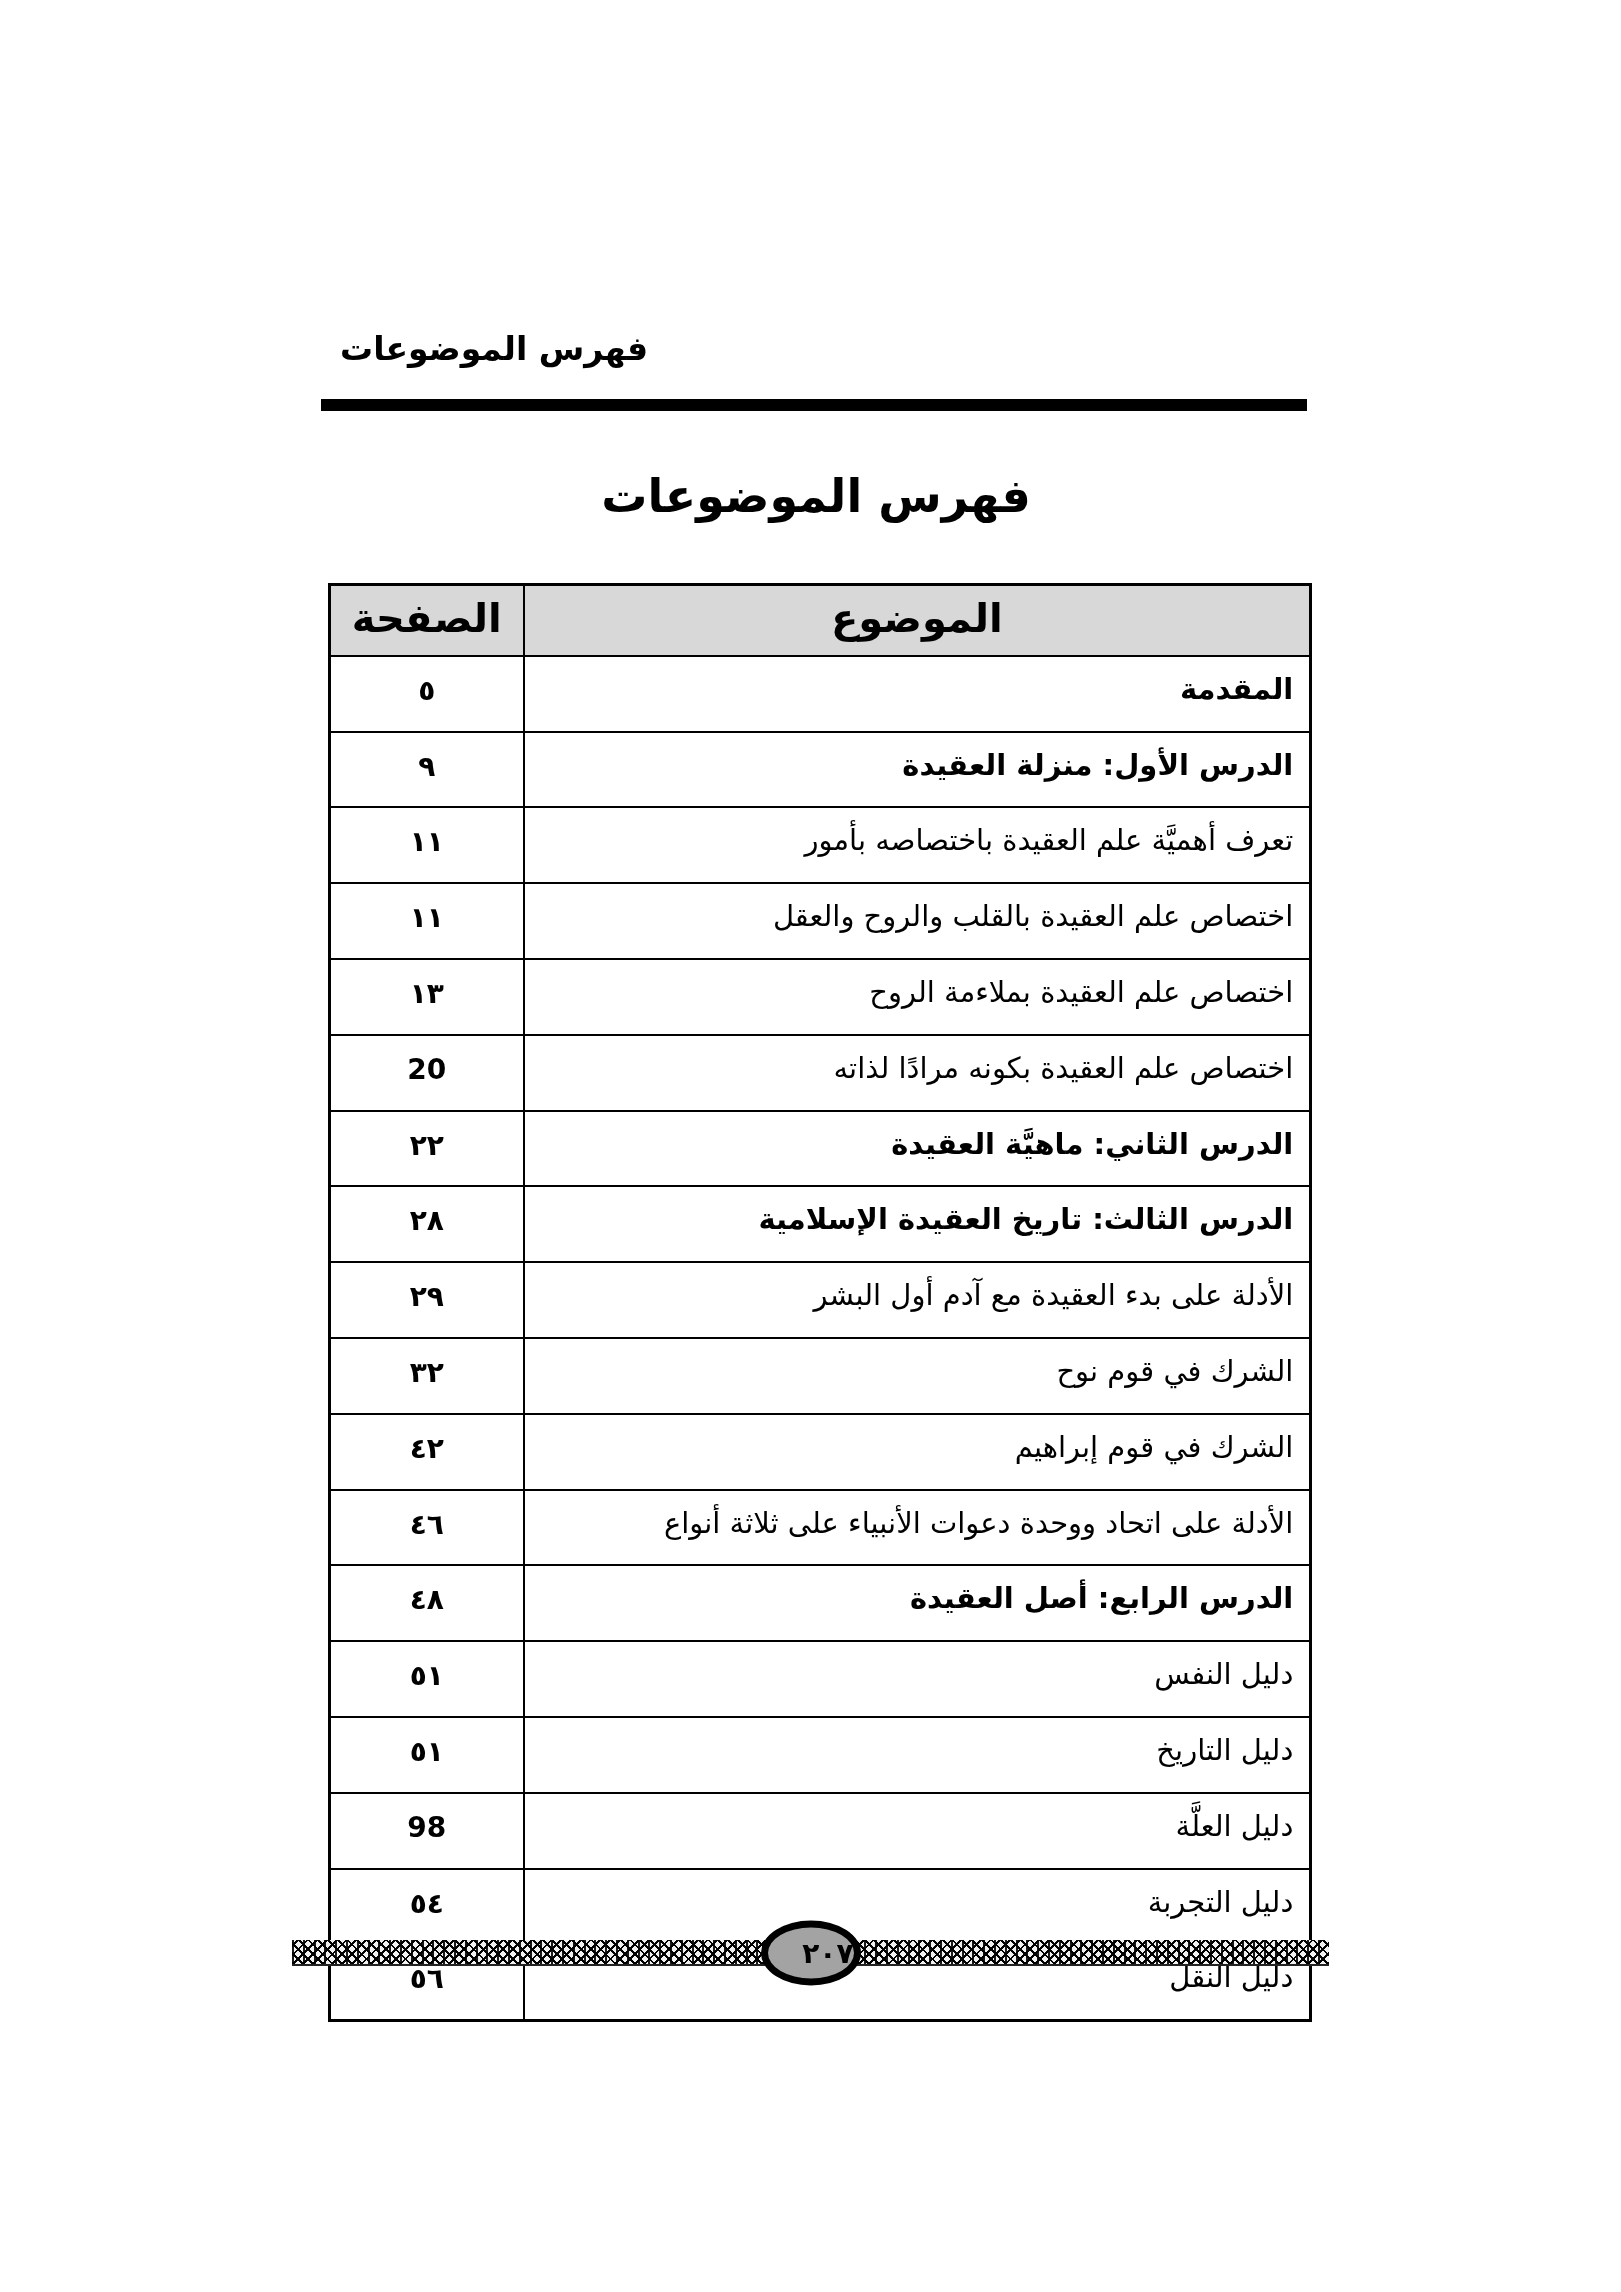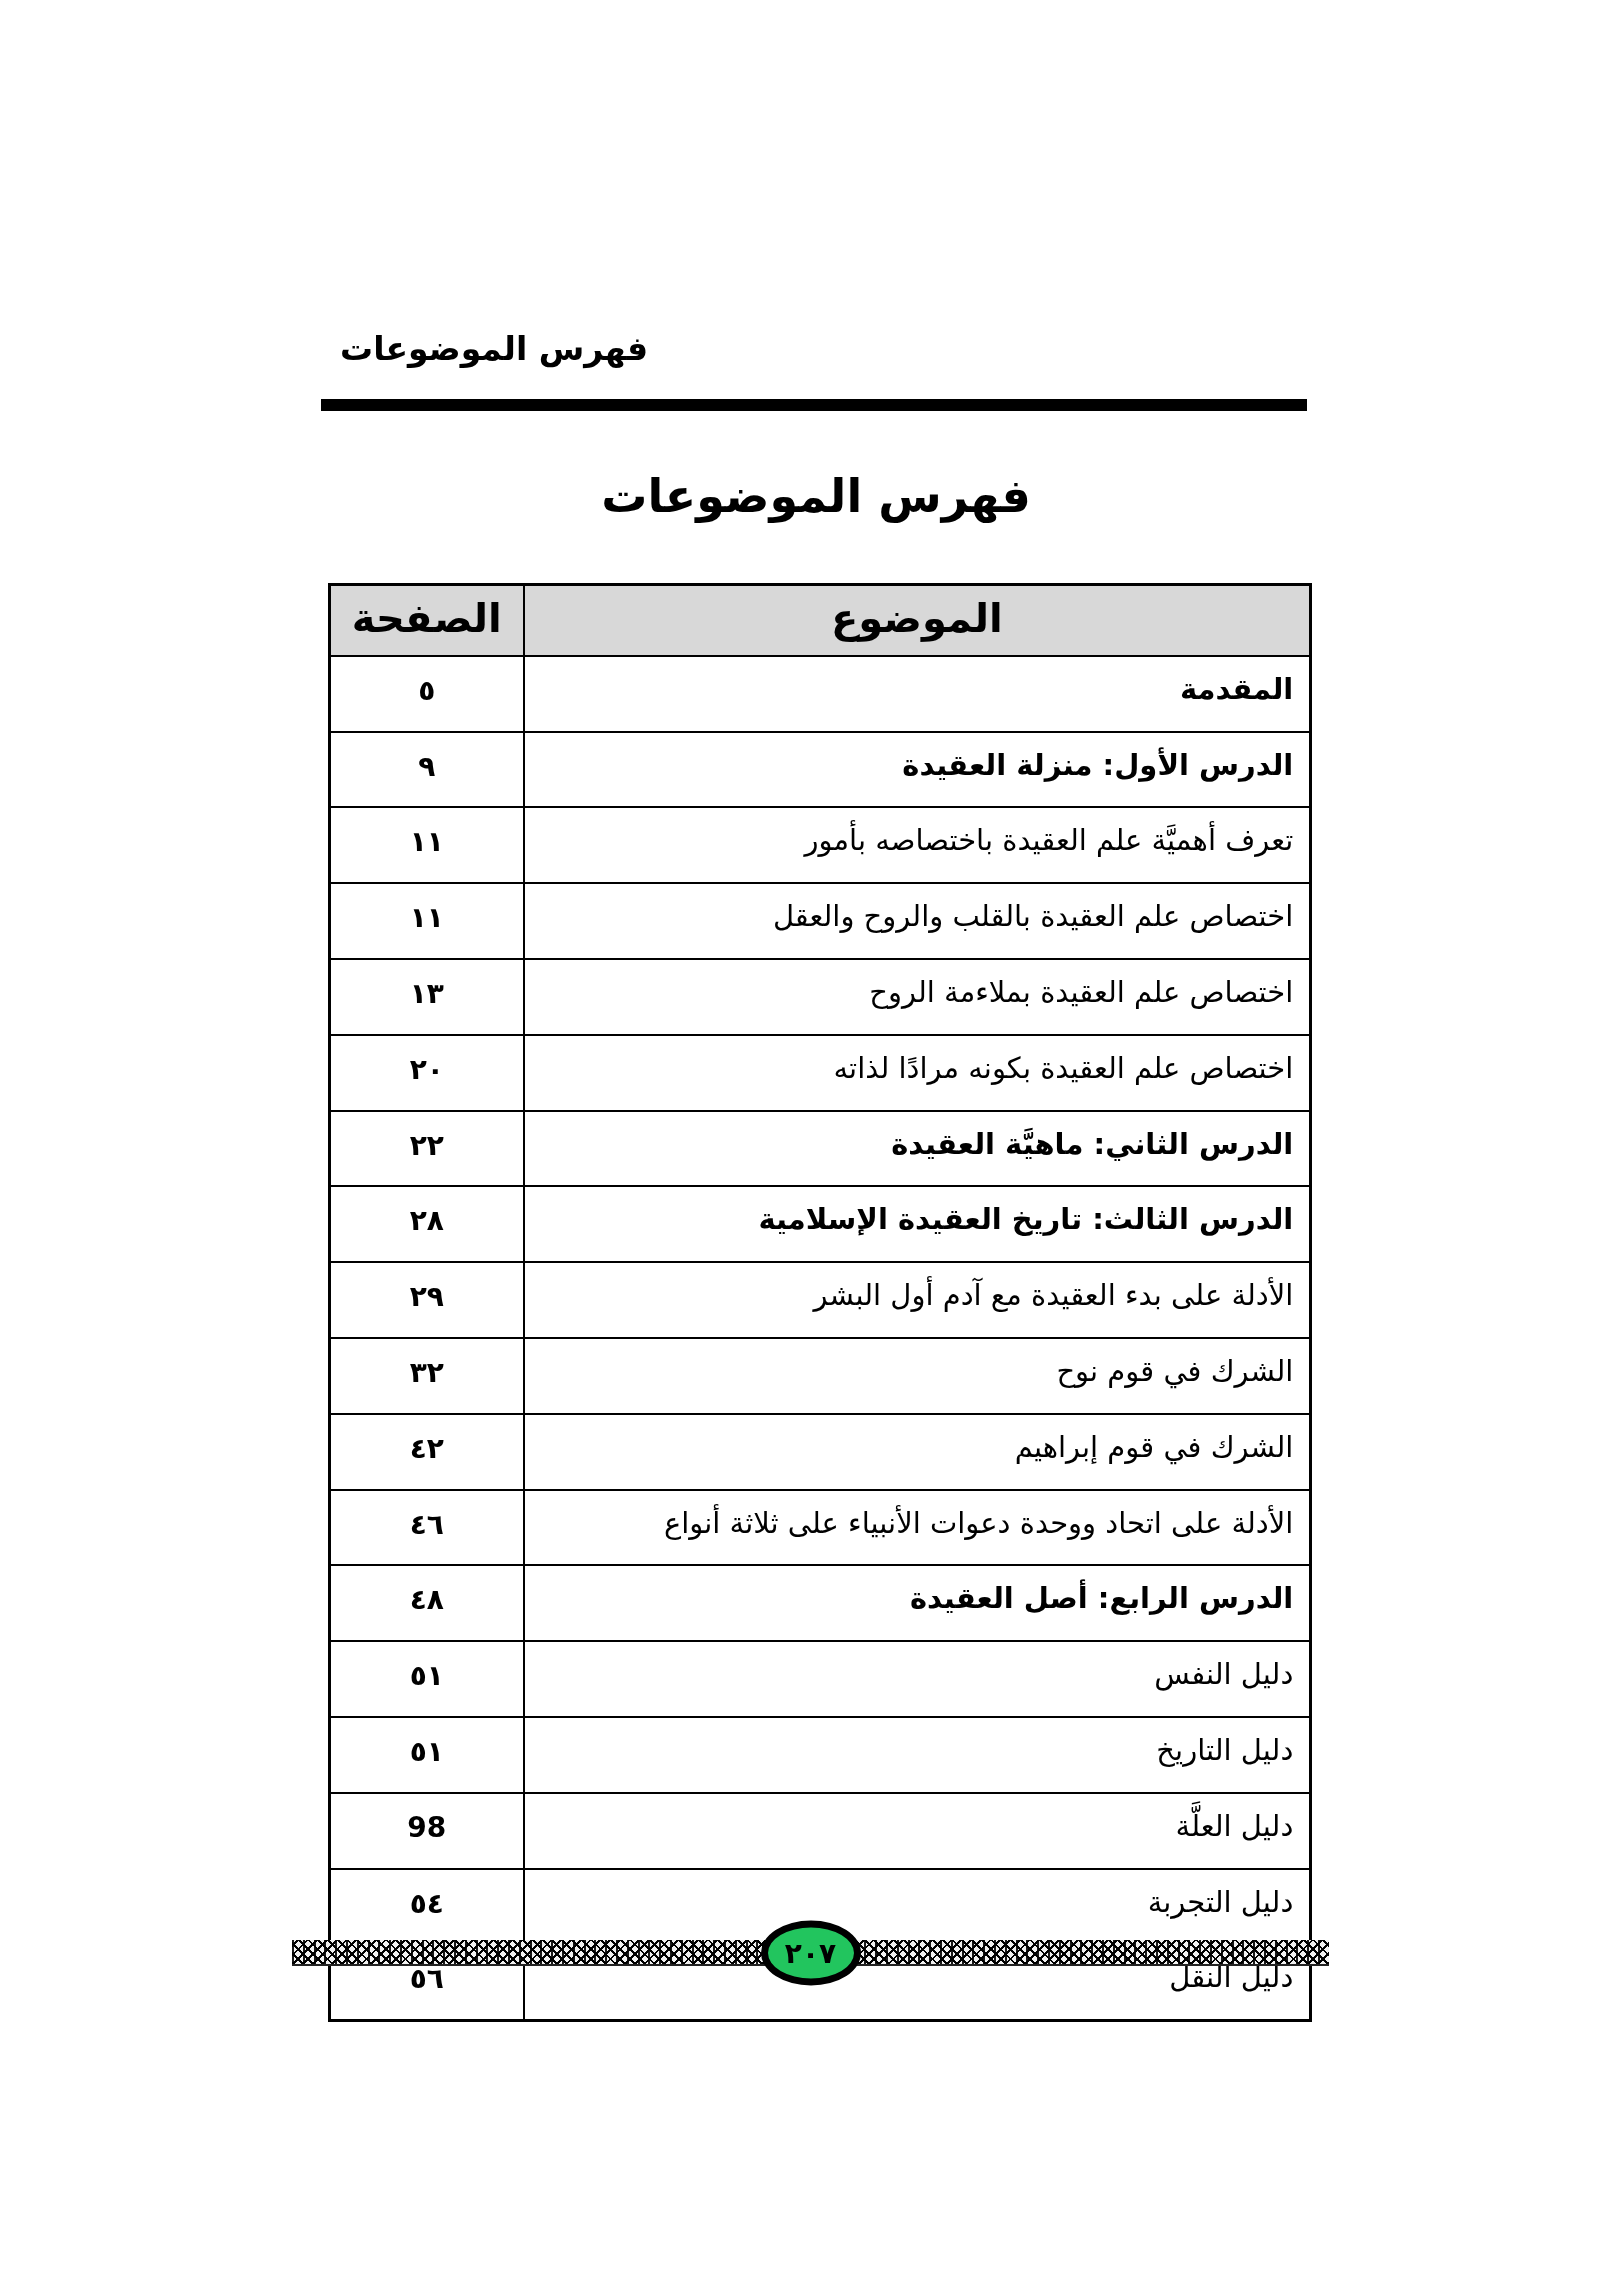--- a/index.html
+++ b/index.html
@@ -122,26 +122,25 @@
       repeating-linear-gradient(-45deg, #000 0 2px, transparent 2px 6.9px);
     border-bottom: 2px solid #222222;
   }
   .page-number-badge {
     position: absolute;
     left: 50%;
     top: 50%;
     transform: translate(-50%, -50%);
     width: 86px;
     height: 51px;
-    background: #22c55e;
+    background: #a3a3a3;
     border: 7.8px solid #000000;
     border-radius: 50%;
     display: flex;
     align-items: center;
-    justify-content: center;
     font-size: 28px;
     font-weight: bold;
     direction: rtl;
   }
 </style>
 </head>
 <body>
 
 <div class="page">
 
@@ -174,21 +173,21 @@
         <tr>
           <td class="topic">اختصاص علم العقيدة بالقلب والروح والعقل</td>
           <td class="pagenum">١١</td>
         </tr>
         <tr>
           <td class="topic">اختصاص علم العقيدة بملاءمة الروح</td>
           <td class="pagenum">١٣</td>
         </tr>
         <tr>
           <td class="topic">اختصاص علم العقيدة بكونه مرادًا لذاته</td>
-          <td class="pagenum">٢٠</td>
+          <td class="pagenum">20</td>
         </tr>
         <tr class="bold">
           <td class="topic">الدرس الثاني: ماهيَّة العقيدة</td>
           <td class="pagenum">٢٢</td>
         </tr>
         <tr class="bold">
           <td class="topic">الدرس الثالث: تاريخ العقيدة الإسلامية</td>
           <td class="pagenum">٢٨</td>
         </tr>
         <tr>

